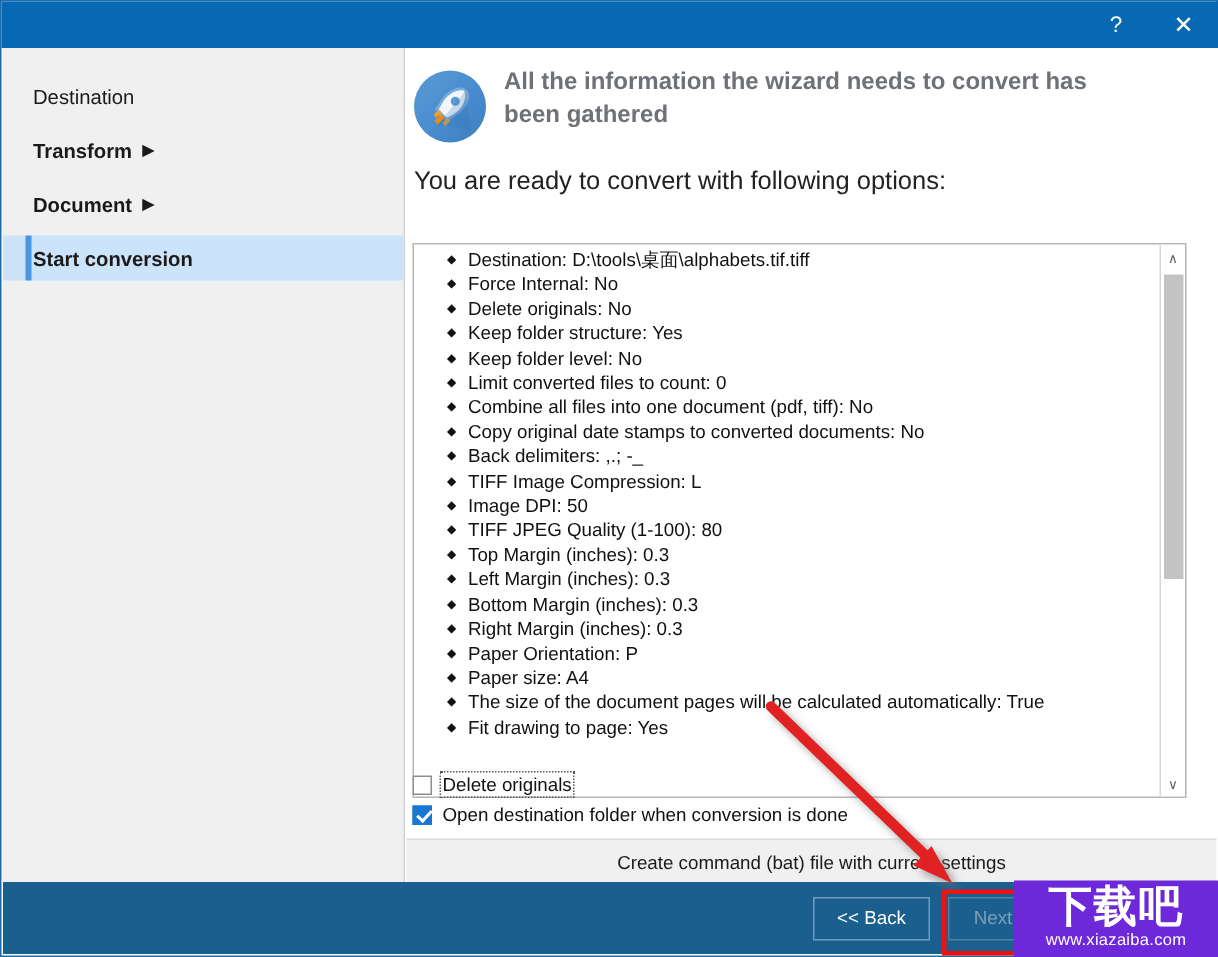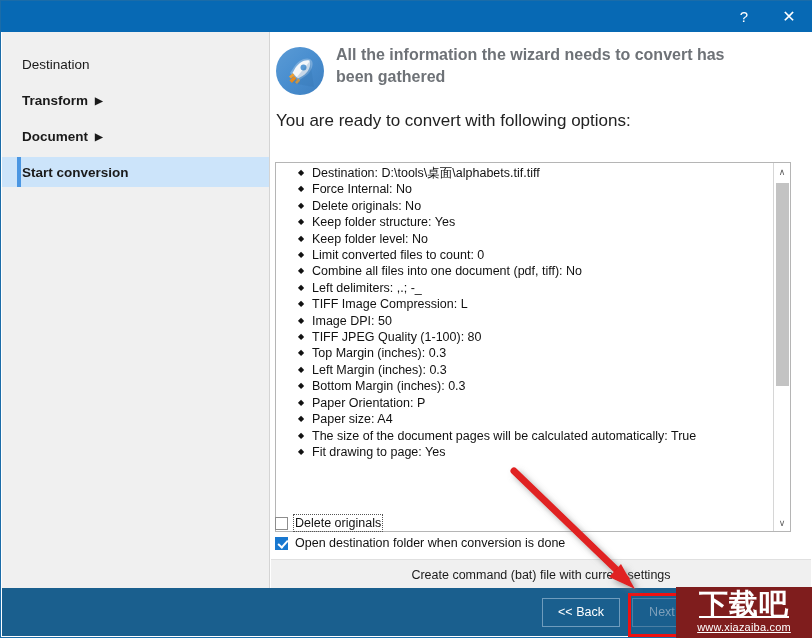--- a/index.html
+++ b/index.html
@@ -308,24 +308,23 @@
     pointer-events: none;
   }
 
   
   .watermark {
     position: absolute;
     left: 675px;
     top: 586px;
     width: 136px;
     height: 52px;
-    background: #7f1d1d;
+    background: #6d28d9;
     color: #ffffff;
     overflow: hidden;
-    text-decoration: underline;
   }
   .wm-cn {
     font-size: 29px;
     font-weight: bold;
     letter-spacing: 1px;
     text-align: center;
     line-height: 33px;
     padding-top: 1px;
     font-family: "DejaVu Sans", sans-serif;
   }
@@ -387,27 +386,29 @@
 
     <div class="listbox">
       <div class="list-inner" id="options-list">
           <div class="opt-line">Destination: D:\tools\桌面\alphabets.tif.tiff</div>
           <div class="opt-line">Force Internal: No</div>
           <div class="opt-line">Delete originals: No</div>
           <div class="opt-line">Keep folder structure: Yes</div>
           <div class="opt-line">Keep folder level: No</div>
           <div class="opt-line">Limit converted files to count: 0</div>
           <div class="opt-line">Combine all files into one document (pdf, tiff): No</div>
-          <div class="opt-line">Left delimiters: ,.; -_</div>
+          <div class="opt-line">Copy original date stamps to converted documents: No</div>
+          <div class="opt-line">Back delimiters: ,.; -_</div>
           <div class="opt-line">TIFF Image Compression: L</div>
           <div class="opt-line">Image DPI: 50</div>
           <div class="opt-line">TIFF JPEG Quality (1-100): 80</div>
           <div class="opt-line">Top Margin (inches): 0.3</div>
           <div class="opt-line">Left Margin (inches): 0.3</div>
           <div class="opt-line">Bottom Margin (inches): 0.3</div>
+          <div class="opt-line">Right Margin (inches): 0.3</div>
           <div class="opt-line">Paper Orientation: P</div>
           <div class="opt-line">Paper size: A4</div>
           <div class="opt-line">The size of the document pages will be calculated automatically: True</div>
           <div class="opt-line">Fit drawing to page: Yes</div>
         </div>
       <div class="scrollbar">
         <div class="sb-arrow up">∧</div>
         <div class="sb-thumb"></div>
         <div class="sb-arrow down">∨</div>
       </div>

